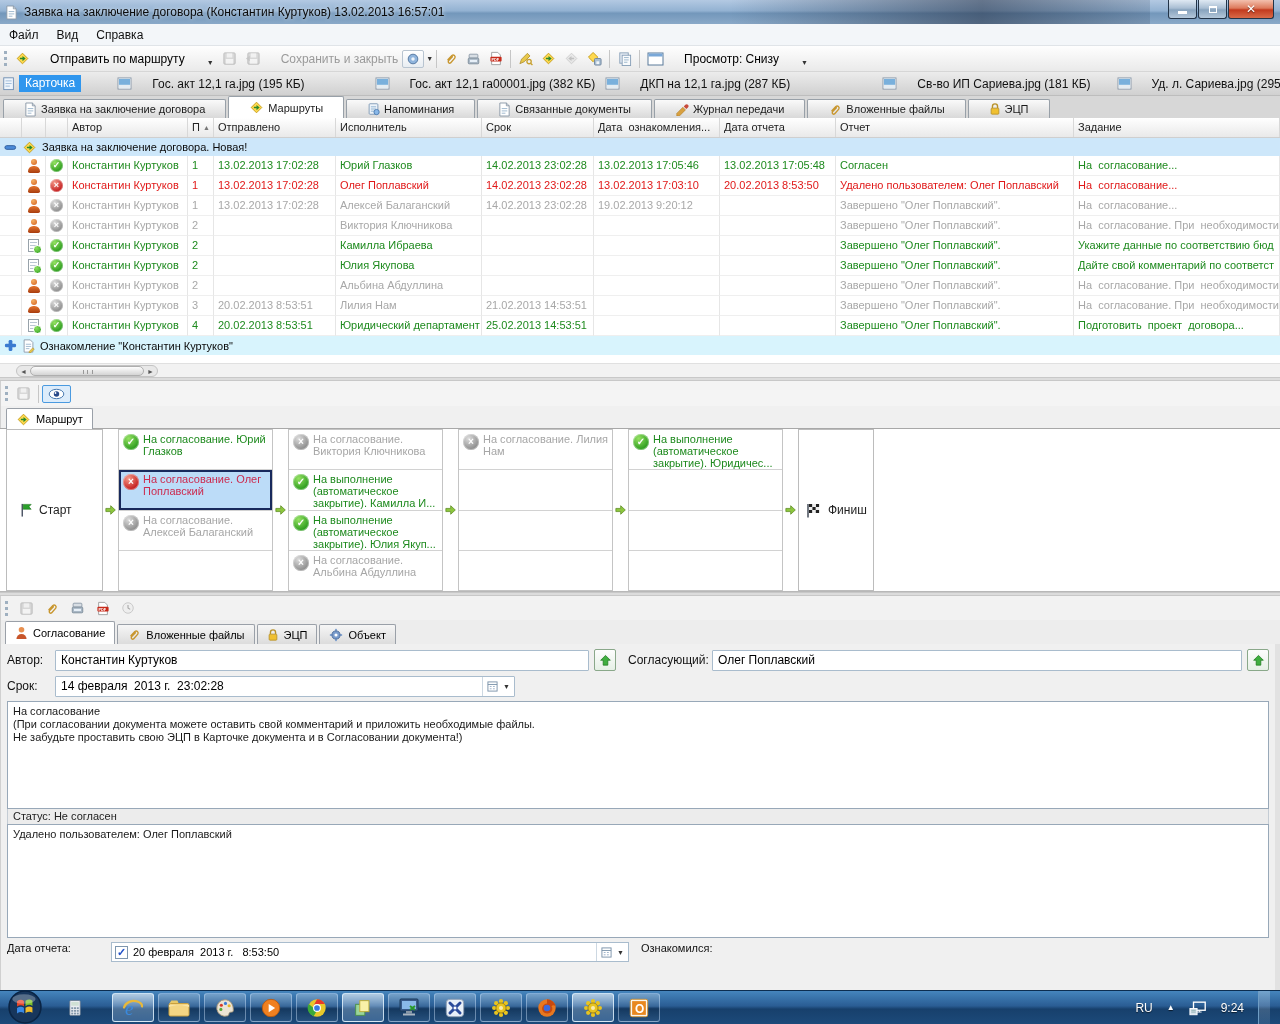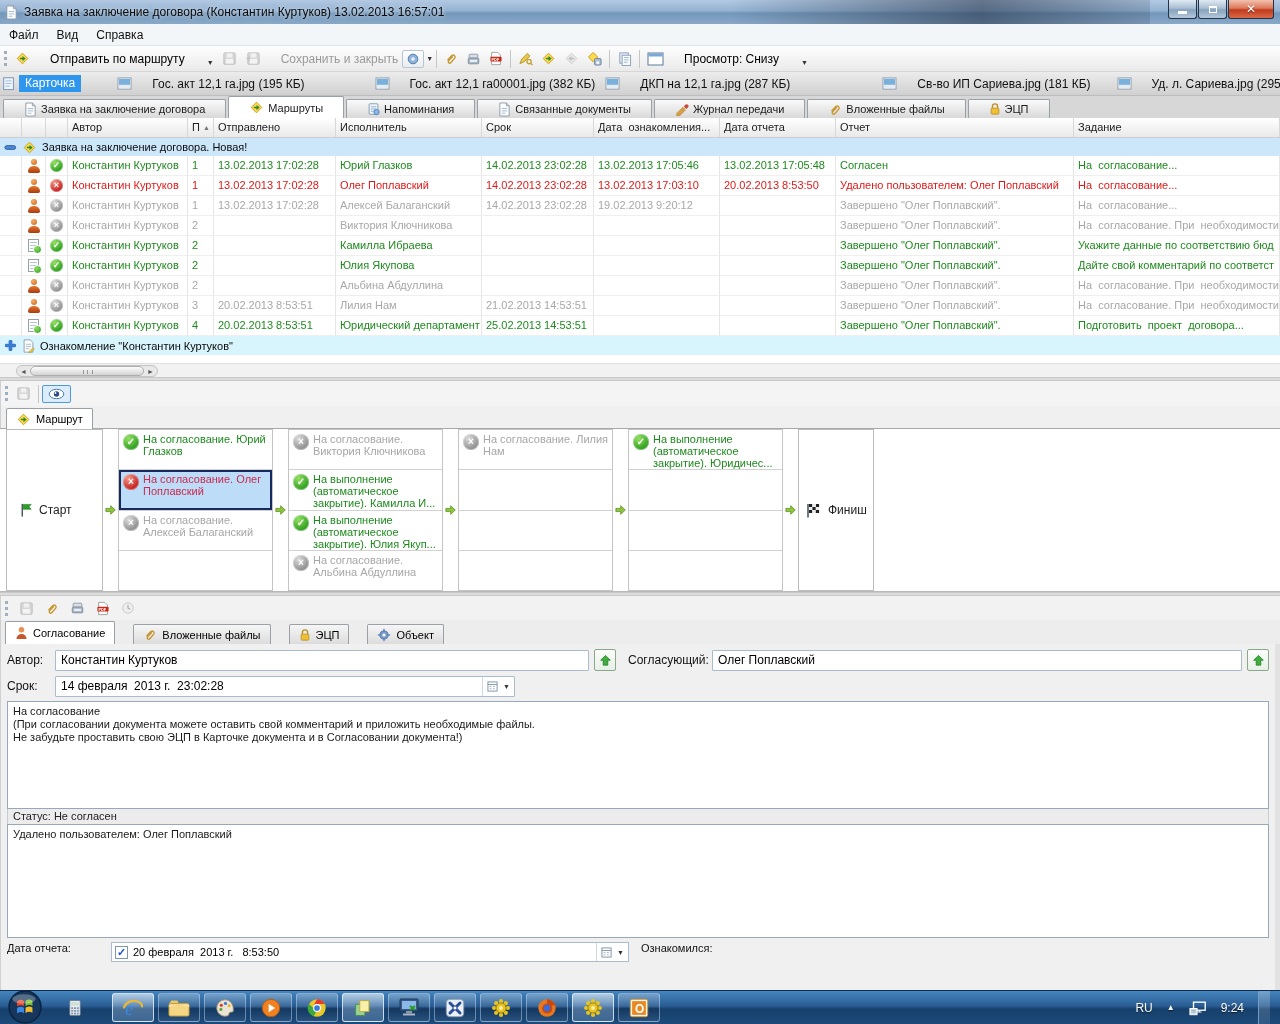--- a/index.html
+++ b/index.html
@@ -97,21 +97,21 @@
   .rd-arrowcol{width:15px;display:flex;align-items:center;justify-content:center;flex:none}
   .rd-col{width:155px;border:1px solid #c4c4c4;display:flex;flex-direction:column;flex:none}
   .rd-cell{flex:1;border-bottom:1px solid #d2d2d2;display:flex;gap:4px;padding:3px 3px 2px 4px;font-size:11px;line-height:12px;align-items:flex-start;overflow:hidden}
   .rd-cell:last-child{border-bottom:none}
   .rd-cell .st{margin-top:1px}
   .rd-cell.selected{background:#bcdcf8;box-shadow:inset 0 0 0 2px #18295c}
   .rc-green{color:#1e8a1e}.rc-gray{color:#a6a6a6}.rc-red{color:#cc2a4e}
 
   
   .btoolbar{height:24px;background:#f2f2f2;display:flex;align-items:center;padding:0 2px;flex:none;border-left:1px solid #d0d0d0;gap:3px}
-  .btabs{height:24px;background:#ededed;display:flex;align-items:flex-end;padding-left:4px;gap:18px;flex:none;border-left:1px solid #d0d0d0}
+  .btabs{height:24px;background:#ededed;display:flex;align-items:flex-end;padding-left:4px;gap:2px;flex:none;border-left:1px solid #d0d0d0}
   .btab{display:flex;align-items:center;gap:5px;font-size:11px;height:20px;padding:0 9px;background:linear-gradient(#f6f6f6,#dcdcdc);border:1px solid #9aa0a8;border-bottom:none;border-radius:2px 2px 0 0}
   .btab.active{background:#fff;height:23px;position:relative;z-index:1}
   .form{flex:1;background:#f0f0f0;padding:3px 6px 0 6px;border-right:5px solid #e2e2e2;display:flex;flex-direction:column;border-left:1px solid #d0d0d0}
   .frow{display:flex;align-items:center;height:26px;font-size:12px;flex:none}
   .flabel{color:#111;white-space:nowrap}
   .finput{height:21px;border:1px solid #a9bccd;background:#fff;display:flex;align-items:center;padding:0 5px;font-size:12px;border-radius:1px;white-space:pre;overflow:hidden}
   .gbtn{width:22px;height:22px;margin-left:5px;border:1px solid #8aa88a;background:linear-gradient(#fdfdfd,#e6f0e6);display:flex;align-items:center;justify-content:center;border-radius:2px;flex:none}
   .calbtn{margin-left:auto;display:flex;align-items:center;gap:3px;border-left:1px solid #cdd8e2;padding:0 4px;height:100%}
   .cbox{border:1px solid #98a8b8;background:#fff;font-size:11px;padding:3px 5px;white-space:pre-wrap;line-height:13px;color:#1a1a1a;overflow:hidden;flex:none}
   .statusbar{height:15px;background:#ececec;border:1px solid #c4ccd4;border-top:none;border-bottom:none;font-size:11px;padding:0 5px;line-height:14px;color:#222;flex:none}

